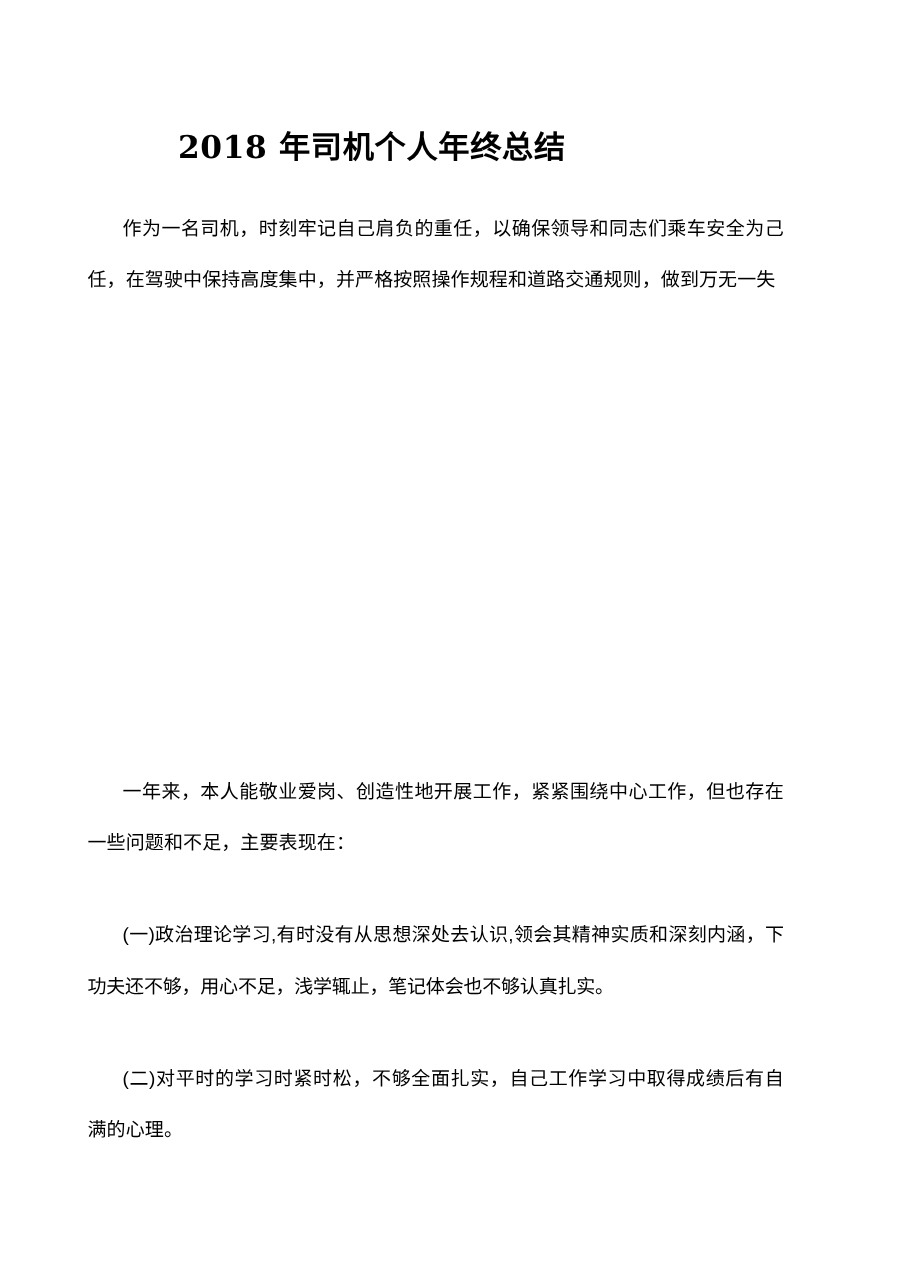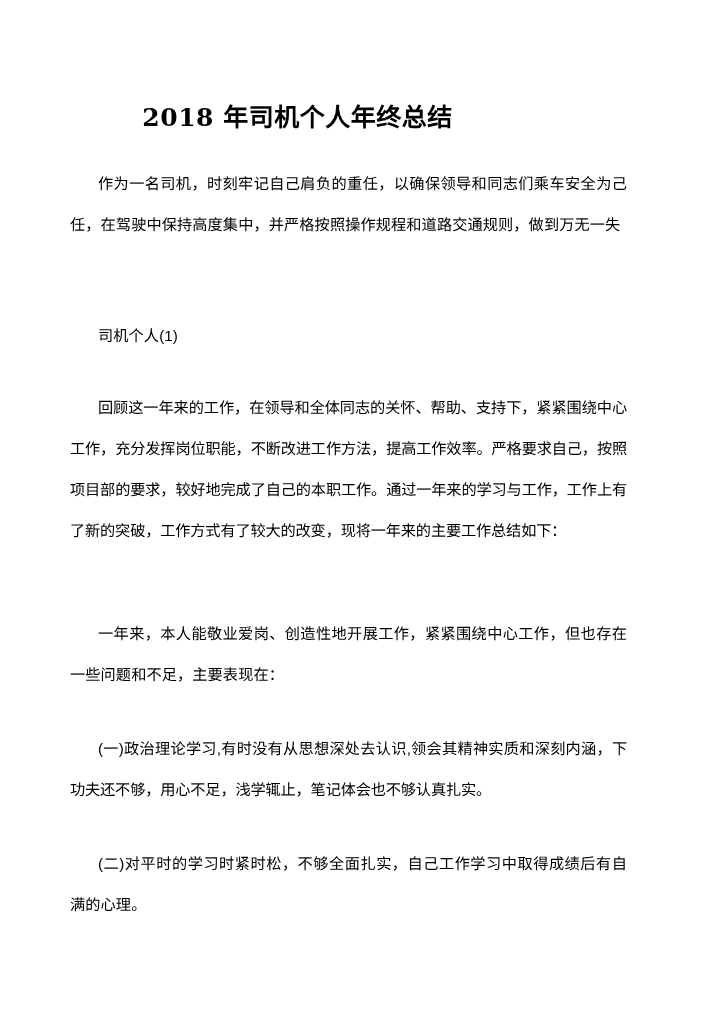--- a/index.html
+++ b/index.html
@@ -56,27 +56,21 @@
 <body>
 
 <div class="page">
 
   <h1 class="doc-title">2018 年司机个人年终总结</h1>
 
   <div class="body-block" style="top: 163px;">
     <p class="para">作为一名司机，时刻牢记自己肩负的重任，以确保领导和同志们乘车安全为己任，在驾驶中保持高度集中，并严格按照操作规程和道路交通规则，做到万无一失</p>
   </div>
 
-  <div class="body-block" style="top: 315px;">
-    <p class="para">司机个人(1)</p>
-  </div>
 
-  <div class="body-block" style="top: 387px;">
-    <p class="para tight">回顾这一年来的工作，在领导和全体同志的关怀、帮助、支持下，紧紧围绕中心工作，充分发挥岗位职能，不断改进工作方法，提高工作效率。严格要求自己，按照项目部的要求，较好地完成了自己的本职工作。通过一年来的学习与工作，工作上有了新的突破，工作方式有了较大的改变，现将一年来的主要工作总结如下：</p>
-  </div>
 
   <div class="body-block" style="top: 613px;">
     <p class="para">一年来，本人能敬业爱岗、创造性地开展工作，紧紧围绕中心工作，但也存在一些问题和不足，主要表现在：</p>
   </div>
 
   <div class="body-block" style="top: 728px;">
     <p class="para tight">(一)政治理论学习,有时没有从思想深处去认识,领会其精神实质和深刻内涵，下功夫还不够，用心不足，浅学辄止，笔记体会也不够认真扎实。</p>
   </div>
 
   <div class="body-block" style="top: 843px;">

